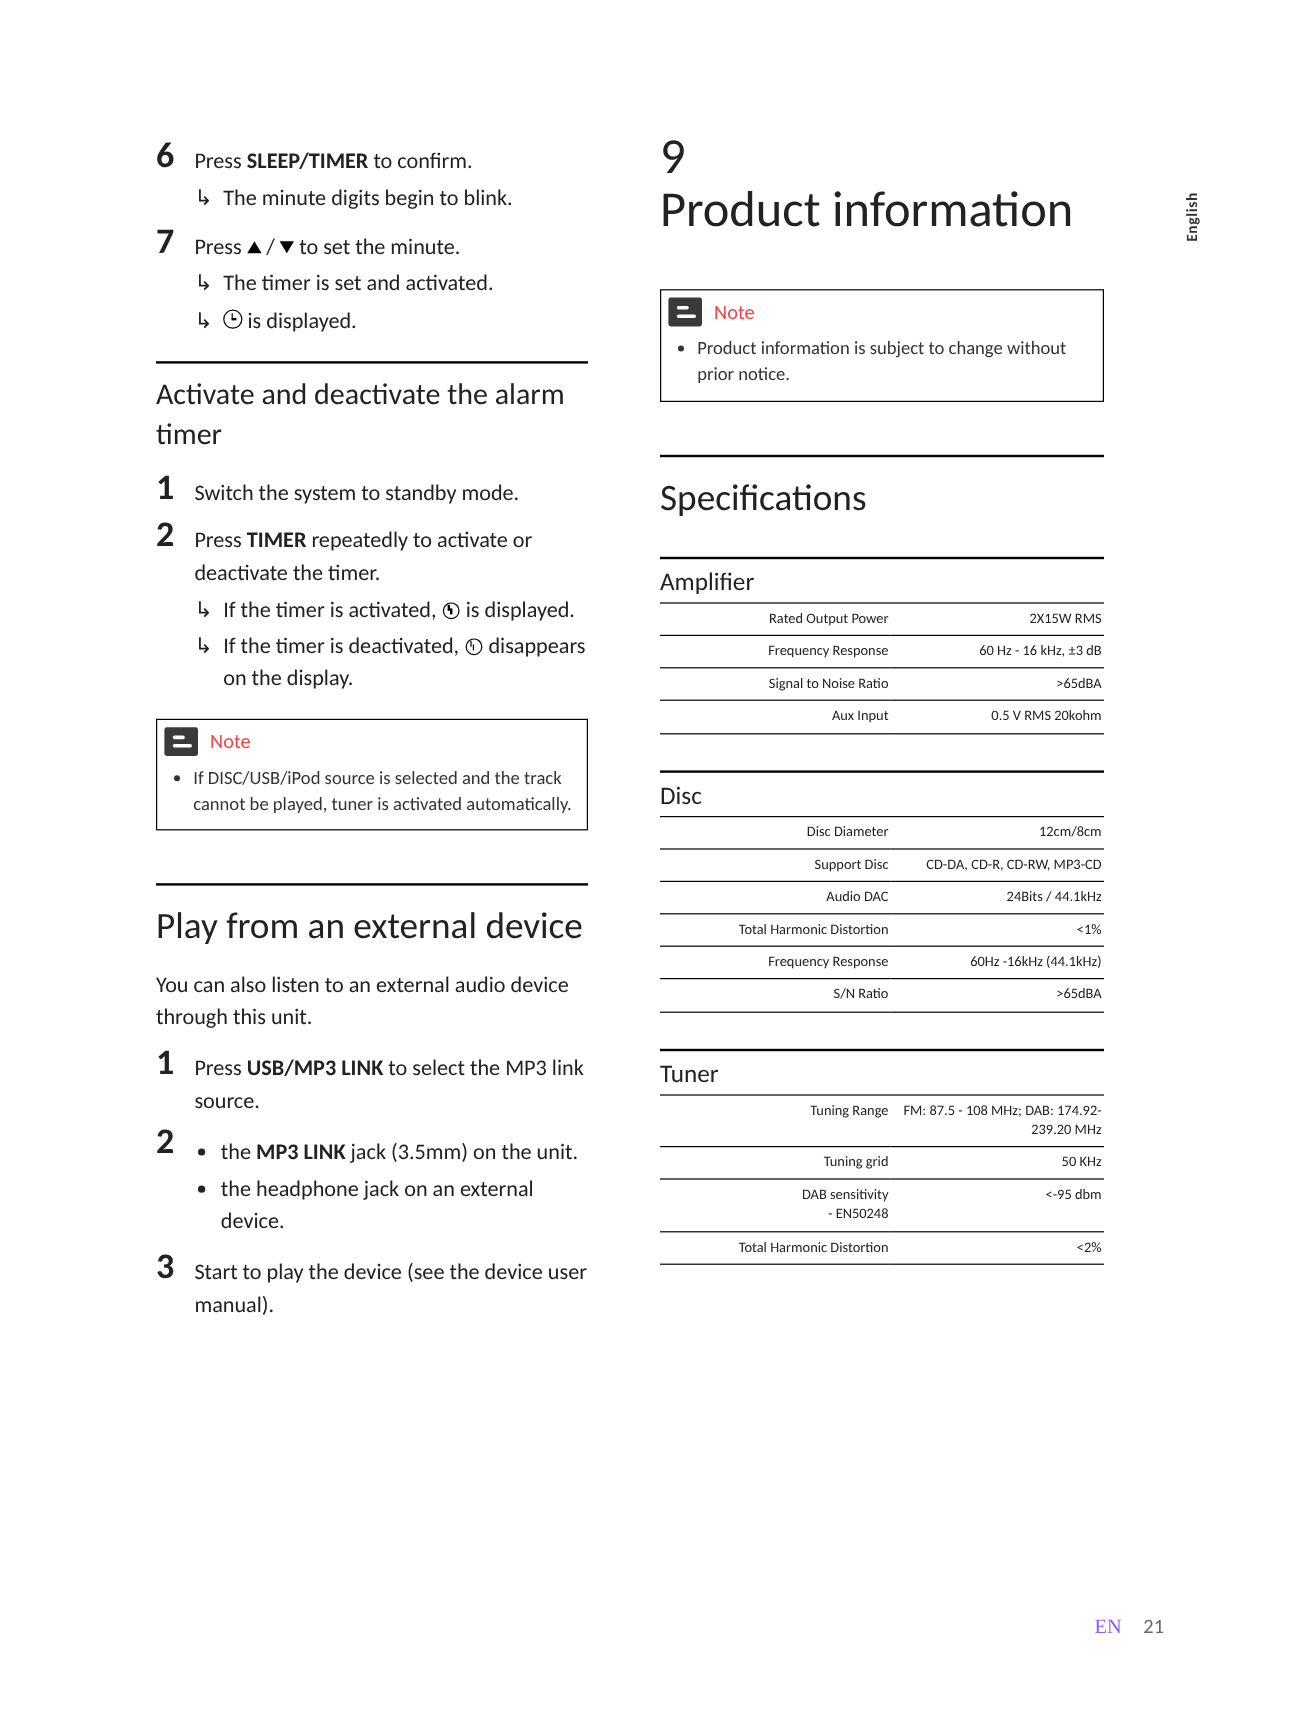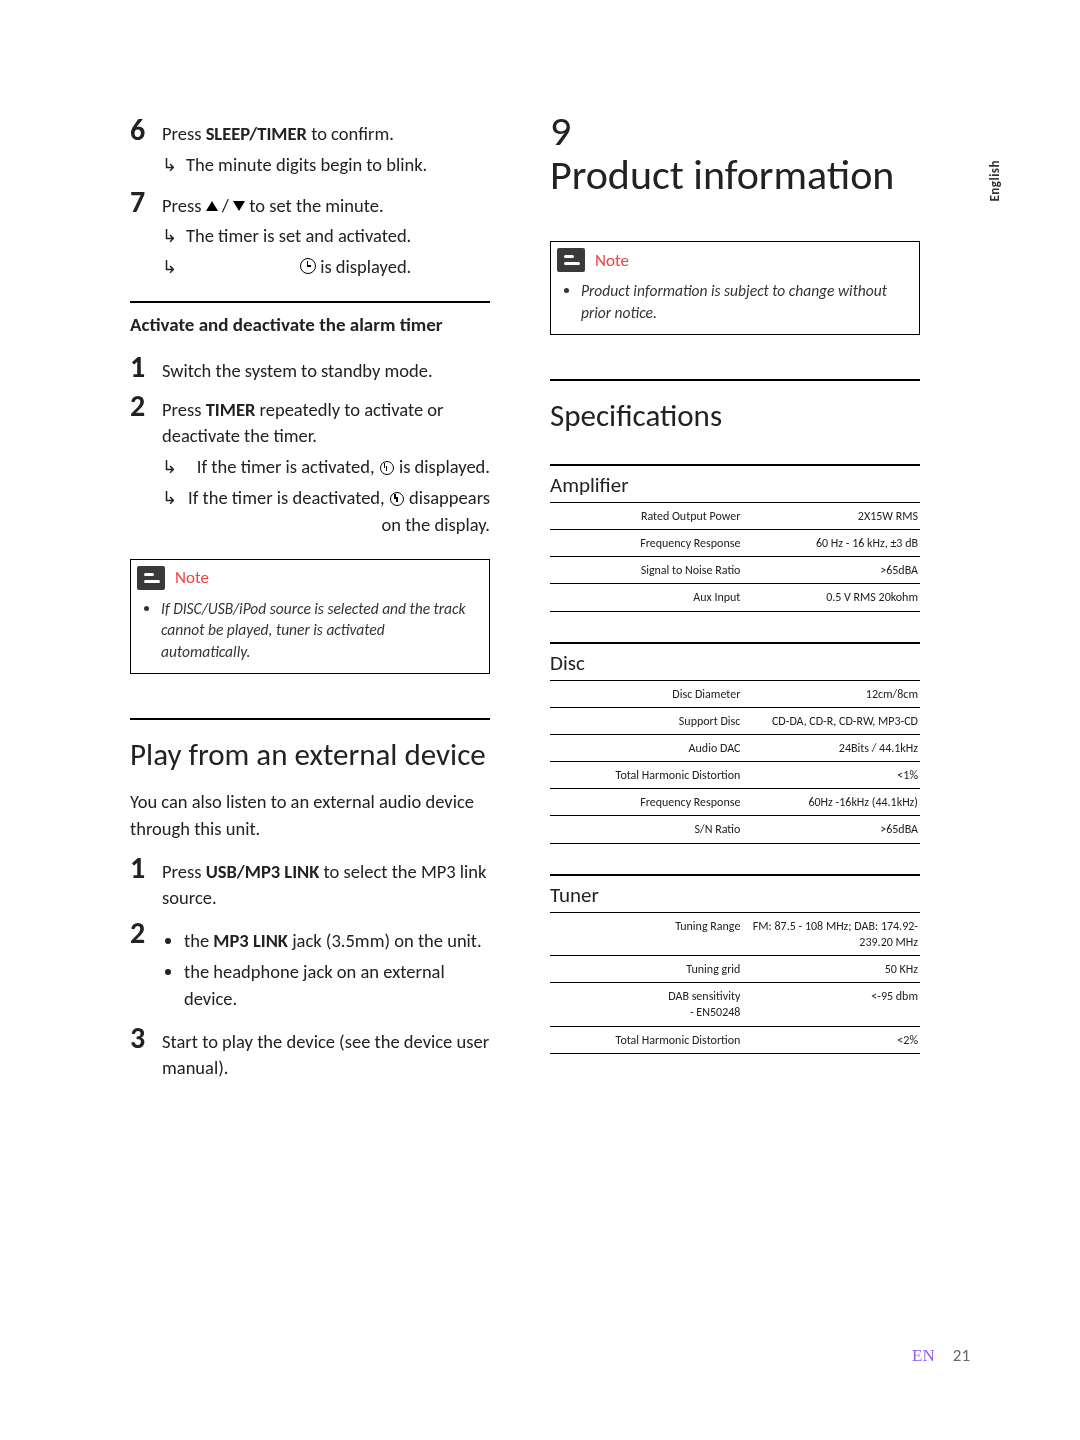--- a/index.html
+++ b/index.html
@@ -65,32 +65,32 @@
     display: flex;
     margin-top: 4px;
     margin-bottom: 2px;
   }
   .sub-arrow {
     flex: 0 0 24px;
     font-size: 18px;
     line-height: 1.4;
     padding-top: 1px;
   }
-  .sub-body { flex:1;text-align:right; }
+  .sub-body { flex:1; }
   strong.kw { font-weight: 600; }
 
   
   ul.bul { margin: 4px 0 0 0; padding-left: 22px; }
   ul.bul li { font-size: 18.5px; line-height: 1.45; margin-bottom: 4px; }
 
   
   .rule-heavy { border-top: 2.5px solid #000; margin-top: 18px; }
   .h-sub {
-    font-size: 19px;
-    font-weight: 700;
+    font-size: 25px;
+    font-weight: 400;
     margin: 10px 0 14px 0;
     line-height: 1.3;
   }
   .h2 {
     font-size: 31px;
     font-weight: 400;
     margin: 16px 0 16px 0;
     line-height: 1.2;
   }
   .chapter-num {
@@ -135,21 +135,21 @@
     position: absolute;
     left: 7px; right: 5px;
     height: 3px;
     background: #fff;
     border-radius: 2px;
   }
   .note-icon::before { top: 7px; width: 10px;}
   .note-icon::after { top: 14px; }
   .note-label { font-size: 17px; color: #ef4444; }
   .note-ul { list-style: disc; margin: 2px 12px 10px 30px; padding: 0; }
-  .note-ul li { font-size: 15.5px; line-height: 1.4; color: #333; font-style: italic; }
+  .note-ul li { font-size: 15.5px; line-height: 1.4; color: #333; }
 
   
   .spec-block { margin-top: 30px; }
   .spec-title {
     font-size: 21px;
     font-weight: 400;
     border-bottom: 1.8px solid #000;
     padding-bottom: 4px;
     border-top: 2.3px solid #000;
     padding-top: 6px;

